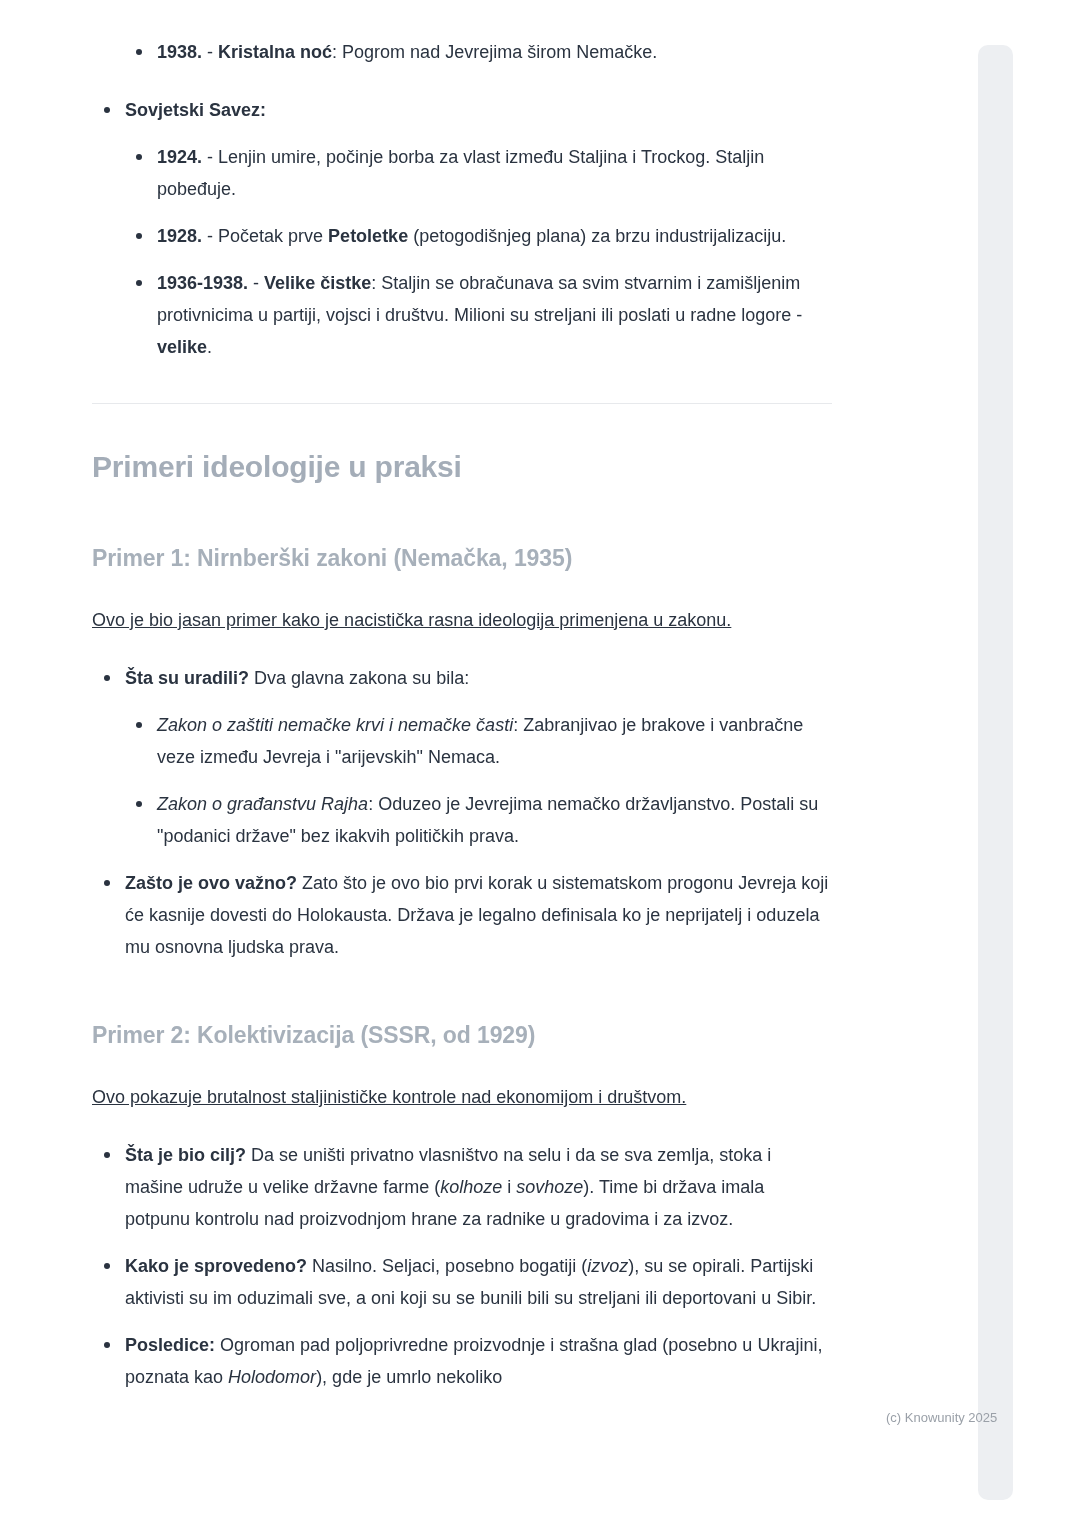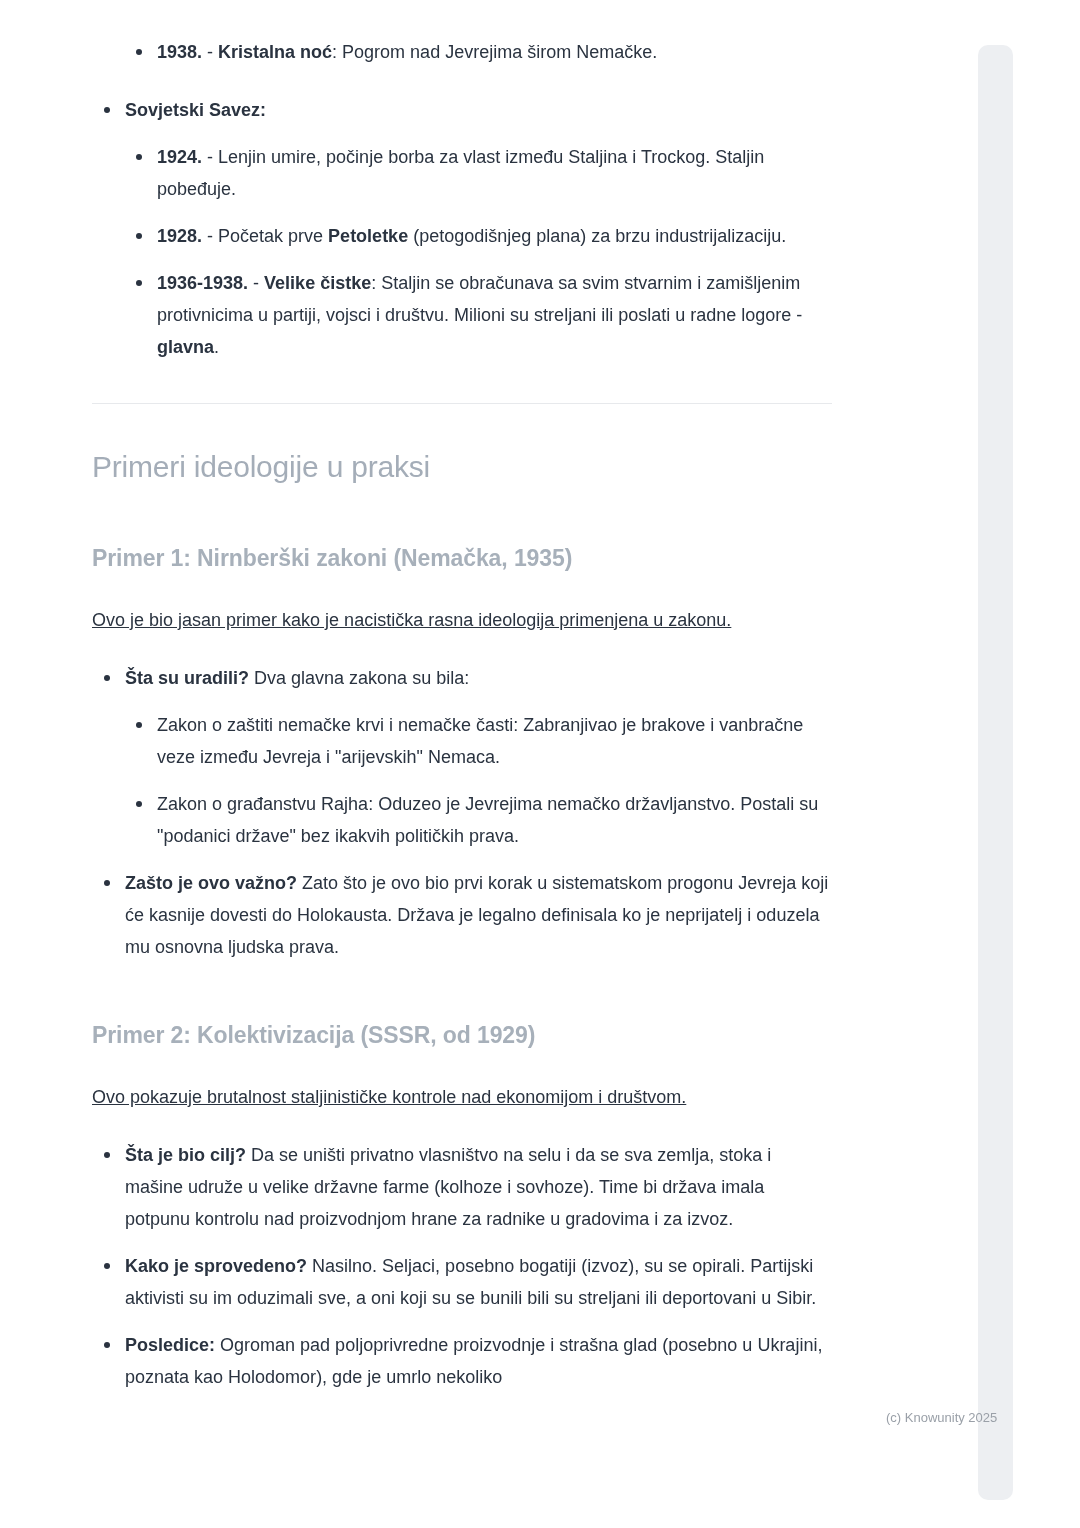--- a/index.html
+++ b/index.html
@@ -34,31 +34,31 @@
     width: 6px;
     height: 6px;
     border-radius: 50%;
     background: #2a3340;
   }
   .ul-l1 { padding-left: 33px; }
   .ul-l2 { padding-left: 32px; margin-top: 15px; }
   .ul-l2-standalone { padding-left: 65px; }
   .mb-lg { margin-bottom: 26px; }
   .b { font-weight: 700; }
-  .i { }
+  .i { font-style: italic; }
   hr.divider {
     border: none;
     border-top: 1px solid #e7e9ec;
     margin: 40px 0 0 0;
     width: 740px;
   }
   h1.section-title {
     font-size: 30px;
     line-height: 1.25;
-    font-weight: 400;
+    font-weight: 700;
     color: #a4adb8;
     letter-spacing: -0.2px;
     margin: 44px 0 0 0;
   }
   h2.sub-title {
     font-size: 23px;
     line-height: 1.3;
     font-weight: 700;
     color: #a7b0ba;
     letter-spacing: -0.1px;
@@ -106,21 +106,21 @@
     <li>
       <span class="b">Sovjetski Savez:</span>
       <ul class="ul-l2">
         <li>
           <span class="b">1924.</span><span> - Lenjin umire, počinje borba za vlast između Staljina i Trockog. Staljin pobeđuje.</span>
         </li>
         <li>
           <span class="b">1928.</span><span> - Početak prve </span><span class="b">Petoletke</span><span> (petogodišnjeg plana) za brzu industrijalizaciju.</span>
         </li>
         <li>
-          <span class="b">1936-1938.</span><span> - </span><span class="b">Velike čistke</span><span>: Staljin se obračunava sa svim stvarnim i zamišljenim protivnicima u partiji, vojsci i društvu. Milioni su streljani ili poslati u radne logore - </span><span class="b">glavna</span><span>.</span>
+          <span class="b">1936-1938.</span><span> - </span><span class="b">Velike čistke</span><span>: Staljin se obračunava sa svim stvarnim i zamišljenim protivnicima u partiji, vojsci i društvu. Milioni su streljani ili poslati u radne logore - </span><span class="b">velike</span><span>.</span>
         </li>
       </ul>
     </li>
   </ul>
 
   <hr class="divider">
 
   <h1 class="section-title">Primeri ideologije u praksi</h1>
 
   <h2 class="sub-title">Primer 1: Nirnberški zakoni (Nemačka, 1935)</h2>

